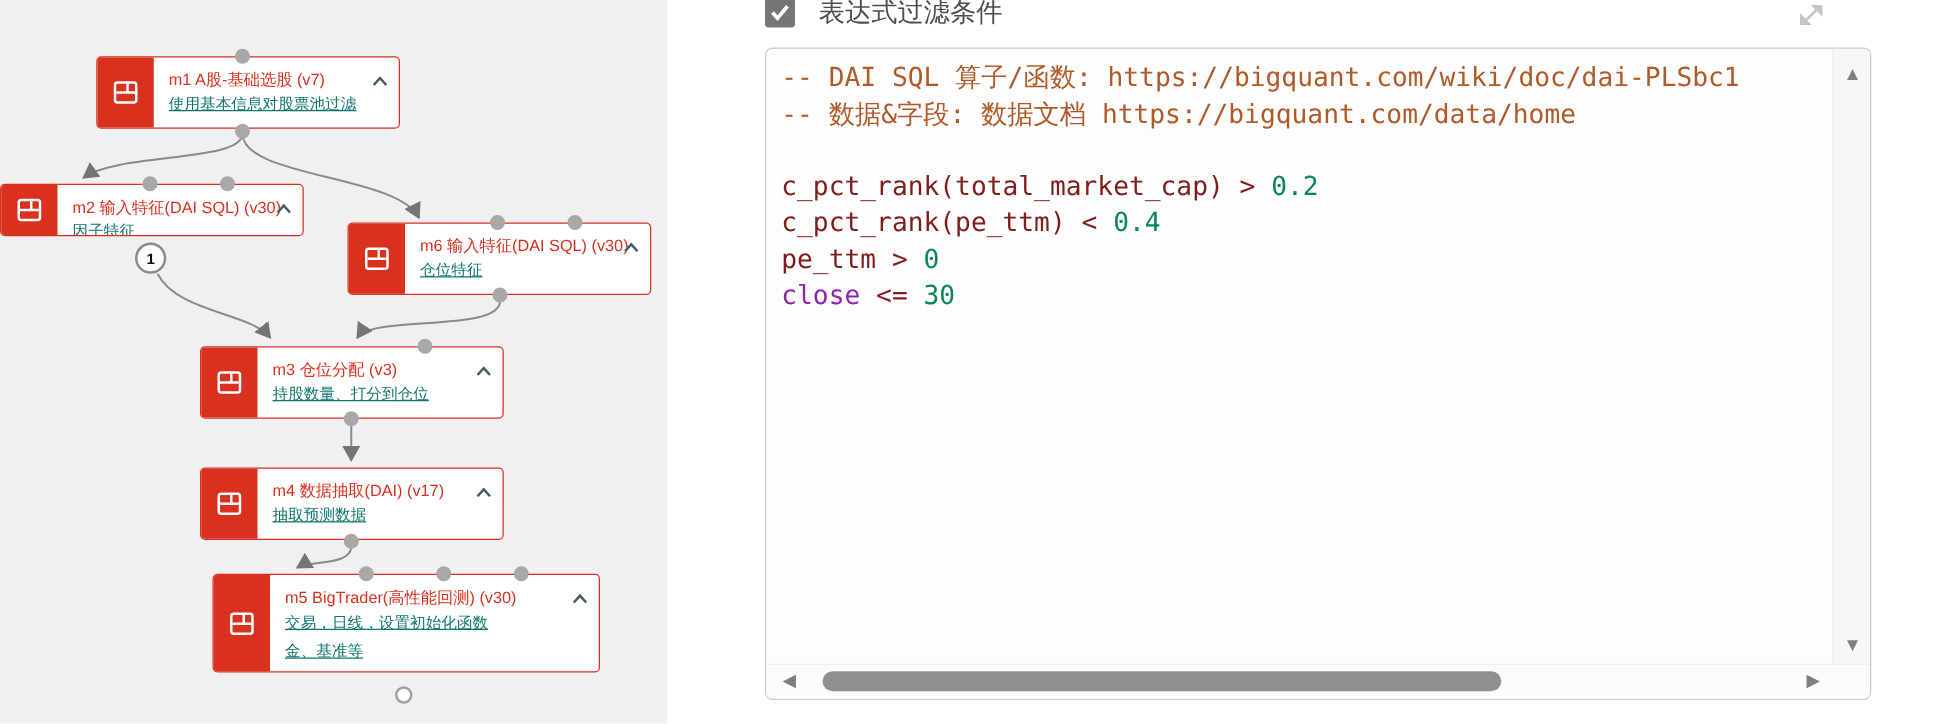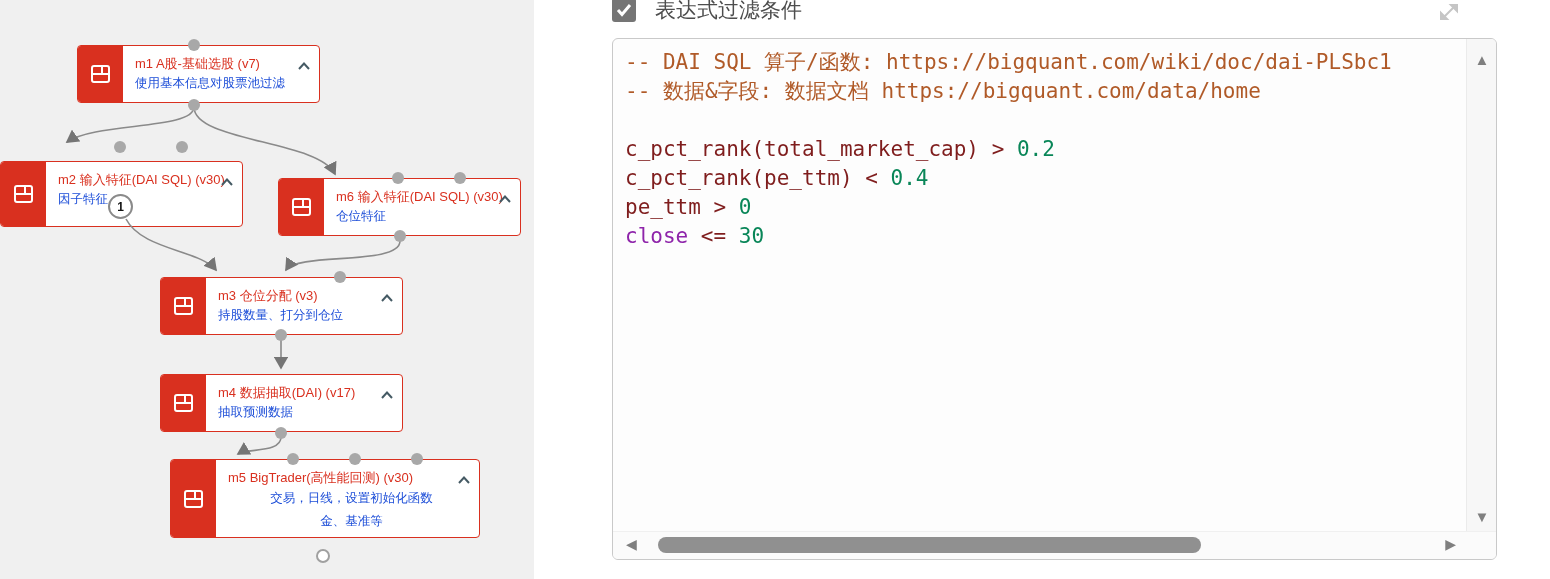--- a/index.html
+++ b/index.html
@@ -12,22 +12,22 @@
   .edges{position:absolute;left:0;top:0;z-index:5;pointer-events:none;}
   .node{position:absolute;background:#fff;border:1px solid var(--c-red,#d9301f);
         border-radius:4px;display:flex;align-items:stretch;z-index:2;}
   .node-icon-block{width:45px;background:var(--c-red,#d9301f);border-radius:3px 0 0 3px;
         display:flex;align-items:center;justify-content:center;flex:0 0 45px;}
   .winicon{position:relative;width:19px;height:18px;border:2px solid #fff;border-radius:3px;display:block;}
   .winicon::before{content:"";position:absolute;left:0;right:0;top:45%;height:2px;background:#fff;}
   .winicon::after{content:"";position:absolute;top:0;bottom:50%;left:55%;width:2px;background:#fff;}
   .node-body{flex:1;padding:9px 4px 6px 12px;overflow:hidden;}
   .node-title{color:var(--c-red,#d9301f);font-size:13px;line-height:17px;white-space:nowrap;}
-  .node-sub{color:#1d4ed8;font-size:12.5px;line-height:17px;margin-top:3px;white-space:nowrap;}
-  .node-sub.multi{margin-top:2px;line-height:21px;text-align:center;}
+  .node-sub{color:#0f766e;font-size:12.5px;line-height:17px;margin-top:3px;white-space:nowrap;text-decoration:underline;}
+  .node-sub.multi{margin-top:2px;line-height:21px;}
   .node-chevron{position:absolute;right:9px;top:10px;width:12px;height:8px;cursor:pointer;}
   .port{position:absolute;width:12px;height:12px;border-radius:50%;background:#a8a8a8;z-index:6;}
   .port.hollow{background:#fff;border:2px solid #a0a0a0;width:14px;height:14px;}
   .badge{position:absolute;width:25px;height:25px;border-radius:50%;background:#fff;
          border:2px solid #8a8a8a;color:#111;font-size:12px;font-weight:bold;
          display:flex;align-items:center;justify-content:center;z-index:7;}
 
   
   .editor-header{position:absolute;left:612px;top:-5px;height:30px;display:flex;align-items:center;z-index:3;}
   .checkbox{width:24px;height:24px;background:#757575;border-radius:3px;display:flex;
@@ -89,21 +89,21 @@
         <div class="node-title">m1 A股-基础选股 (v7)</div>
         <div class="node-sub">使用基本信息对股票池过滤</div>
       </div>
       <div class="node-chevron">
         <svg width="12" height="8">
             <polyline points="1,7 6,1.5 11,7" fill="none" stroke="#455a64" stroke-width="2"></polyline>
           </svg>
       </div>
     </div>
 
-    <div class="node" style="left:0px;top:161px;width:243px;height:66px">
+    <div class="node" style="left:0px;top:147px;width:243px;height:42px">
       <div class="node-icon-block">
           <span class="winicon"></span>
         </div>
       <div class="node-body">
         <div class="node-title">m2 输入特征(DAI SQL) (v30)</div>
         <div class="node-sub">因子特征</div>
       </div>
       <div class="node-chevron">
         <svg width="12" height="8">
             <polyline points="1,7 6,1.5 11,7" fill="none" stroke="#455a64" stroke-width="2"></polyline>

